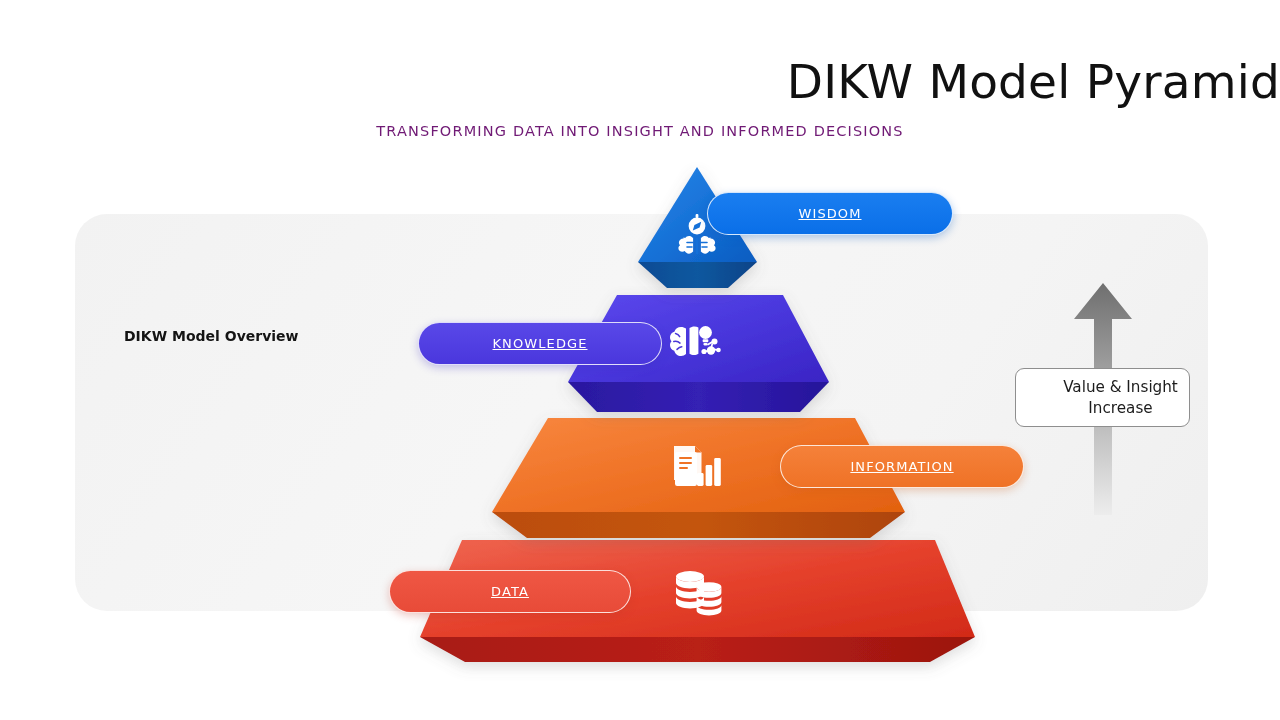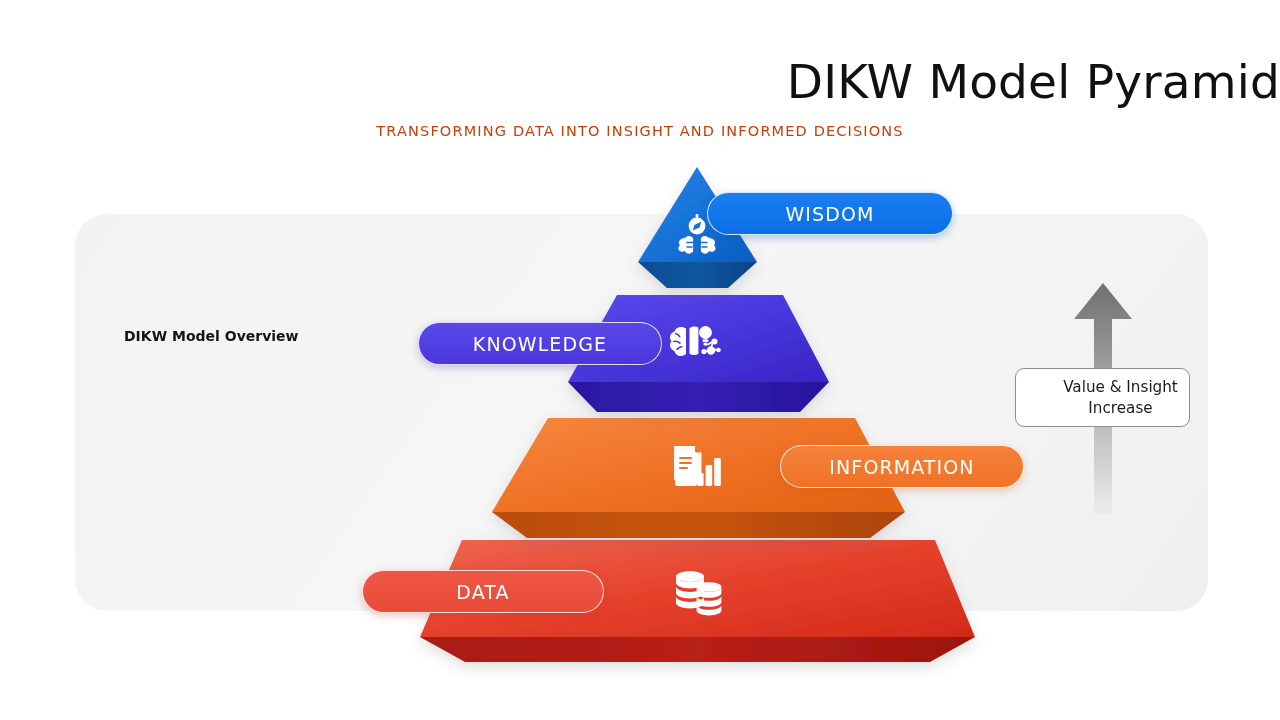--- a/index.html
+++ b/index.html
@@ -30,21 +30,21 @@
     line-height: 60px;
   }
   .page-subtitle {
     position: absolute;
     left: 0;
     top: 121px;
     width: 1280px;
     text-align: center;
     font-size: 14.5px;
     font-weight: 400;
-    color: #c2410c;
+    color: #701a75;
     letter-spacing: 1.15px;
     line-height: 20px;
   }
 
   
   .bg-panel {
     position: absolute;
     left: 75px;
     top: 214px;
     width: 1133px;
@@ -87,43 +87,44 @@
   .pyramid-svg .hit { pointer-events: auto; }
 
   
   .pill {
     position: absolute;
     display: flex;
     align-items: center;
     justify-content: center;
     border-radius: 999px;
     color: #ffffff;
-    font-size: 19px;
+    font-size: 13px;
     letter-spacing: 1.1px;
     border: 1px solid rgba(255,255,255,0.82);
     box-sizing: border-box;
     text-align: center;
+    text-decoration: underline;
   }
   .pill-wisdom {
     left: 707px; top: 192px; width: 246px; height: 43px;
     background: linear-gradient(180deg, #1a7ef0 0%, #0a6fe8 100%);
     box-shadow: 0 3px 9px rgba(10,90,190,0.30);
   }
   .pill-knowledge {
     left: 418px; top: 322px; width: 244px; height: 43px;
     background: linear-gradient(180deg, #5948e8 0%, #4a37dd 100%);
     box-shadow: 0 3px 9px rgba(60,45,190,0.28);
   }
   .pill-information {
     left: 780px; top: 445px; width: 244px; height: 43px;
     background: linear-gradient(180deg, #f5813a 0%, #ef7226 100%);
     box-shadow: 0 3px 9px rgba(200,90,25,0.28);
   }
   .pill-data {
-    left: 362px; top: 570px; width: 242px; height: 43px;
+    left: 389px; top: 570px; width: 242px; height: 43px;
     background: linear-gradient(180deg, #ef5744 0%, #e84b38 100%);
     box-shadow: 0 3px 9px rgba(190,55,40,0.28);
   }
 
   
   .tier-icon {
     position: absolute;
     pointer-events: none;
   }
   .icon-wisdom      { left: 676px; top: 212px; }

